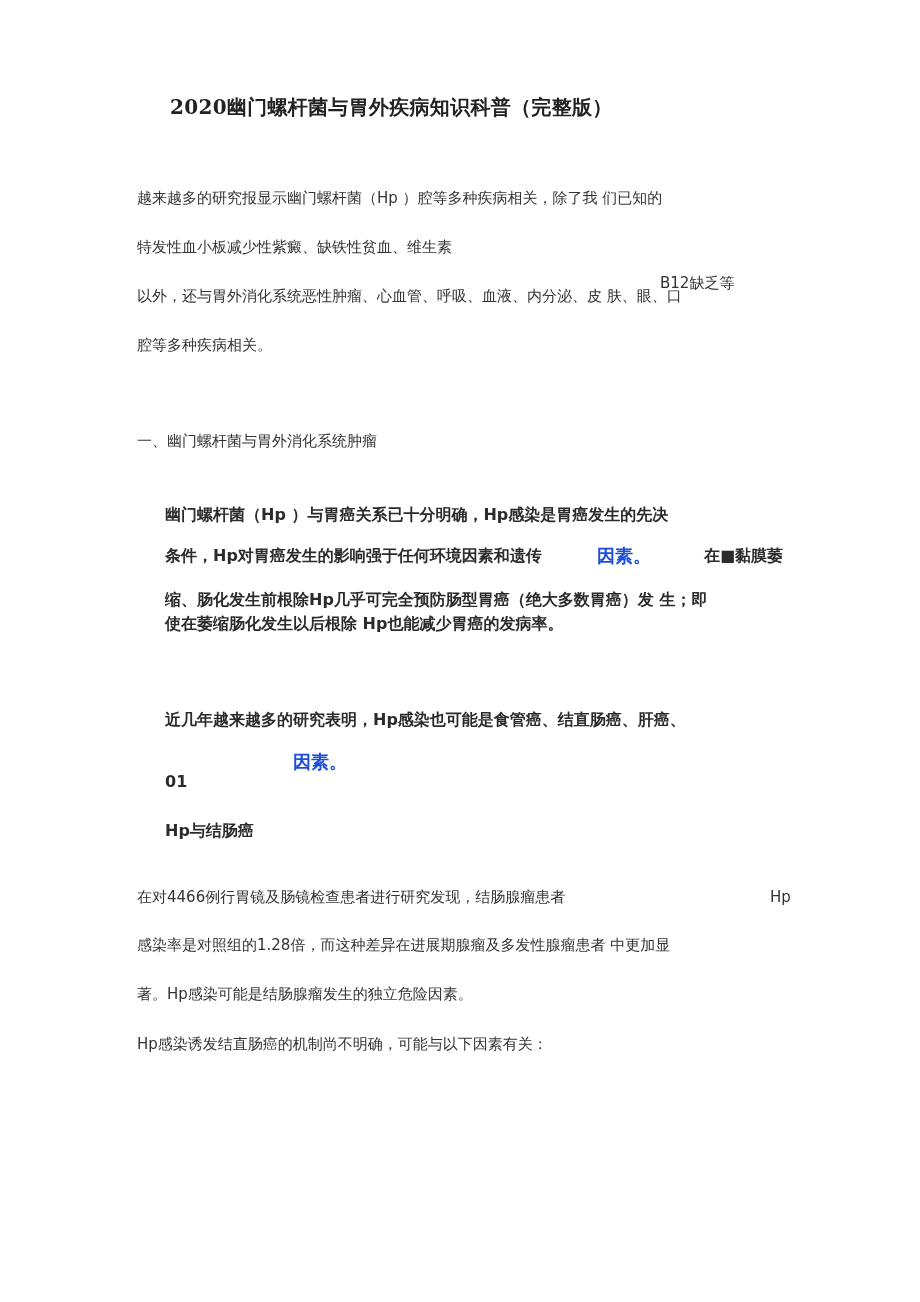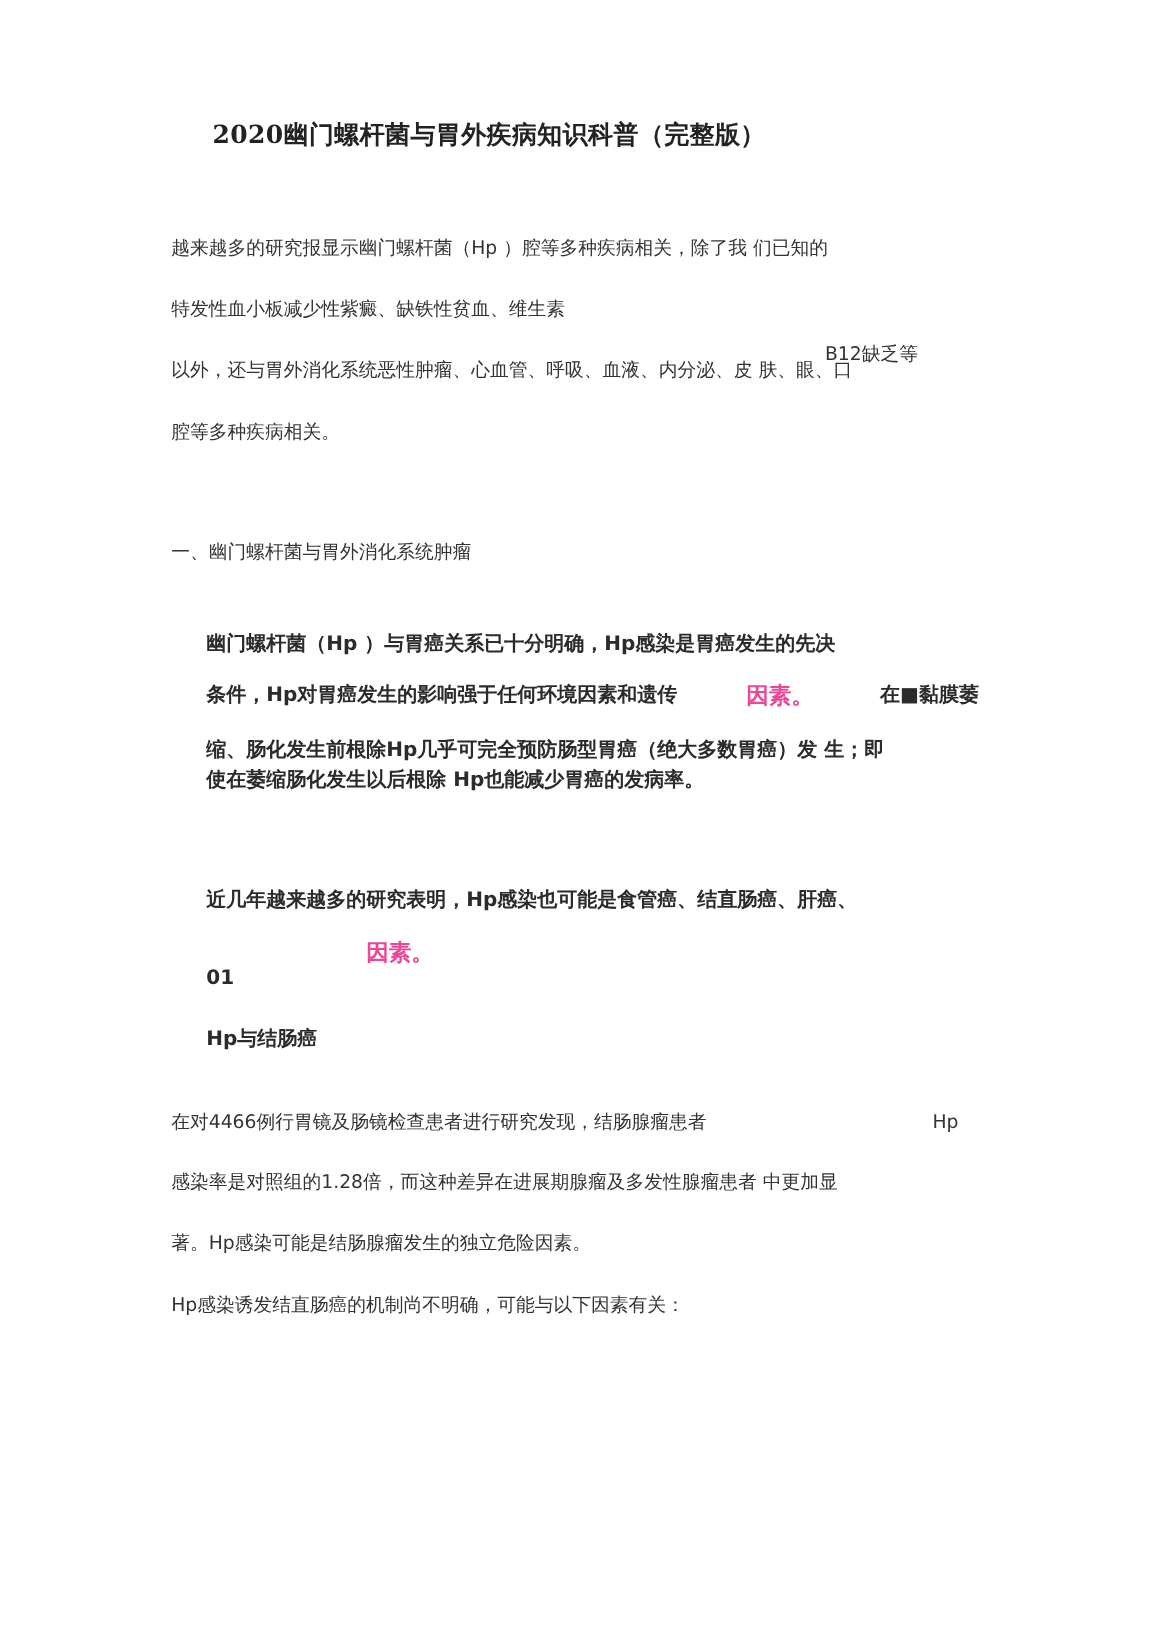--- a/index.html
+++ b/index.html
@@ -3,21 +3,21 @@
 <meta charset="utf-8">
 <style>
   html, body { margin: 0; padding: 0; background: #ffffff; }
   body { width: 920px; height: 1302px; position: relative; overflow: hidden;
          font-family: "DejaVu Sans", "Liberation Sans", sans-serif; color: #333333; }
   .abs { position: absolute; white-space: nowrap; }
   .title { left: 170px; top: 94px; font-family: "DejaVu Serif", "Liberation Serif", serif;
            font-size: 20px; font-weight: bold; color: #222222; letter-spacing: 0.3px; }
   .p { font-size: 15px; color: #333333; left: 137px; }
   .b { font-size: 16px; font-weight: bold; color: #2b2b2b; left: 137px; margin-left: 28px; }
-  .big { font-size: 18px; font-weight: bold; color: #ec4899; }
+  .big { font-size: 18px; font-weight: bold; color: #1d4ed8; }
 </style>
 </head>
 <body>
 
 <div>
   <div class="abs title">2020幽门螺杆菌与胃外疾病知识科普（完整版）</div>
 
   <div class="abs p" style="top:189px;">越来越多的研究报显示幽门螺杆菌（Hp ）腔等多种疾病相关，除了我  们已知的</div>
   <div class="abs p" style="top:238px;">特发性血小板减少性紫癜、缺铁性贫血、维生素</div>
   <div class="abs p" style="top:238px; left:660px;margin-top:36px;">B12缺乏等</div>
@@ -33,18 +33,18 @@
   <div class="abs b" style="top:590px;text-align:right;">缩、肠化发生前根除Hp几乎可完全预防肠型胃癌（绝大多数胃癌）发  生；即</div>
   <div class="abs b" style="top:614px;">使在萎缩肠化发生以后根除  Hp也能减少胃癌的发病率。</div>
 
   <div class="abs b" style="top:710px;">近几年越来越多的研究表明，Hp感染也可能是食管癌、结直肠癌、肝癌、</div>
   <div class="abs big" style="top:750px; left:293px;">因素。</div>
 
   <div class="abs b" style="top:772px;">01</div>
   <div class="abs b" style="top:821px;">Hp与结肠癌</div>
 
   <div class="abs p" style="top:888px;">在对4466例行胃镜及肠镜检查患者进行研究发现，结肠腺瘤患者</div>
-  <div class="abs p" style="top:888px; left:746px;">Hp</div>
+  <div class="abs p" style="top:888px; left:770px;">Hp</div>
   <div class="abs p" style="top:936px;">感染率是对照组的1.28倍，而这种差异在进展期腺瘤及多发性腺瘤患者  中更加显</div>
   <div class="abs p" style="top:985px;text-align:center;">著。Hp感染可能是结肠腺瘤发生的独立危险因素。</div>
 
   <div class="abs p" style="top:1035px;">Hp感染诱发结直肠癌的机制尚不明确，可能与以下因素有关：</div>
 </div>
 
 </body></html>

